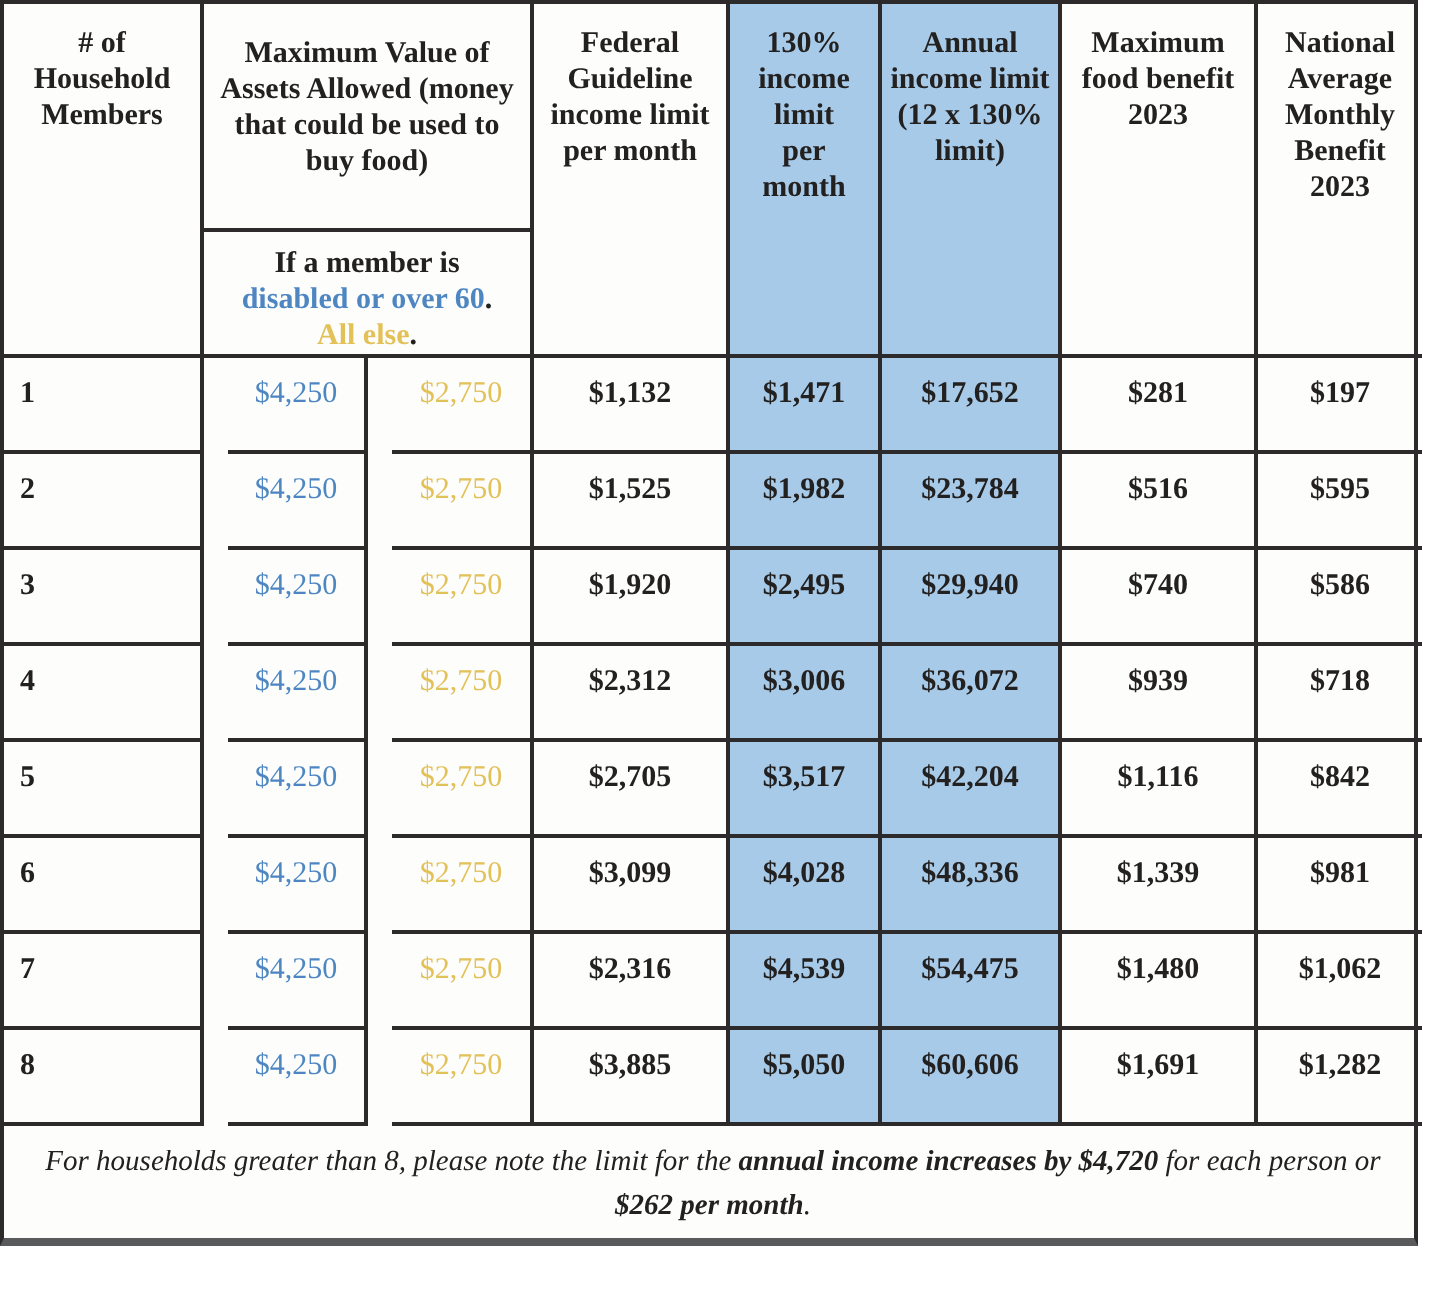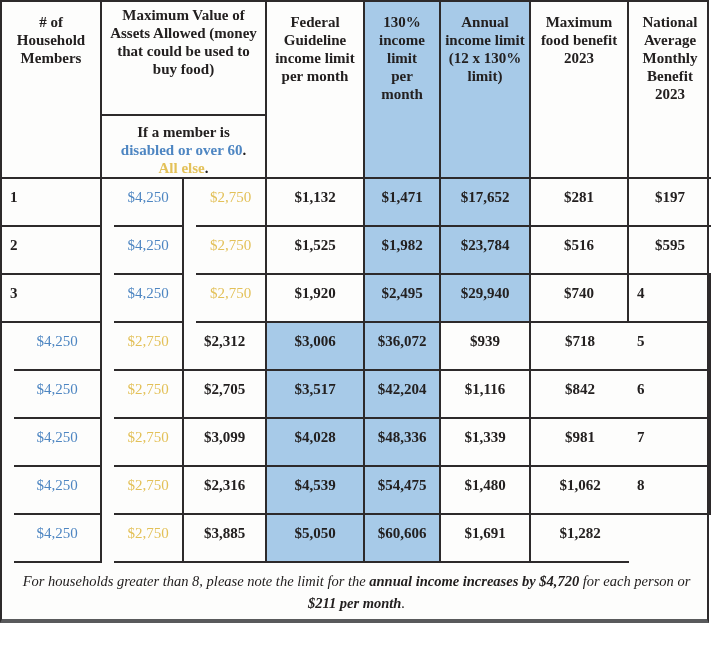--- a/index.html
+++ b/index.html
@@ -42,21 +42,21 @@
   .assets-hdr {
     grid-column: span 2;
     border-right:2px solid var(--border_dark, #2d2a2b);
     border-bottom:2px solid var(--border_dark, #2d2a2b);
     display:flex; flex-direction:column;
     font-weight:700; font-size:15px; line-height:1.2; text-align:center;
   }
   .assets-top {
     height:117px;
     border-bottom:2px solid var(--border_dark, #2d2a2b);
-    padding:4px 4px 0 4px;
+    padding:16px 4px 0 4px;
   }
   .assets-sub { flex:1; padding-top:7px; }
   .t-blue { color: var(--blue_text, #4e86c2); }
   .t-gold { color: var(--gold_text, #e3c159); }
   
   .c-num { text-align:left; padding:9px 0 0 8px; font-weight:700; }
   .c-money { font-weight:700; }
   .c-asset { font-weight:400;margin-left:12px; }
   .footnote {
     grid-column: 1 / -1;
@@ -109,20 +109,21 @@
     <div class="cell c-money">$516</div>
     <div class="cell c-money last">$595</div>
 
     <div class="cell c-num">3</div>
     <div class="cell c-asset t-blue">$4,250</div>
     <div class="cell c-asset t-gold">$2,750</div>
     <div class="cell c-money">$1,920</div>
     <div class="cell c-money bg-blue">$2,495</div>
     <div class="cell c-money bg-blue">$29,940</div>
     <div class="cell c-money">$740</div>
+    <div class="cell c-money last">$586</div>
 
     <div class="cell c-num">4</div>
     <div class="cell c-asset t-blue">$4,250</div>
     <div class="cell c-asset t-gold">$2,750</div>
     <div class="cell c-money">$2,312</div>
     <div class="cell c-money bg-blue">$3,006</div>
     <div class="cell c-money bg-blue">$36,072</div>
     <div class="cell c-money">$939</div>
     <div class="cell c-money last">$718</div>
 
@@ -155,16 +156,16 @@
 
     <div class="cell c-num">8</div>
     <div class="cell c-asset t-blue">$4,250</div>
     <div class="cell c-asset t-gold">$2,750</div>
     <div class="cell c-money">$3,885</div>
     <div class="cell c-money bg-blue">$5,050</div>
     <div class="cell c-money bg-blue">$60,606</div>
     <div class="cell c-money">$1,691</div>
     <div class="cell c-money last">$1,282</div>
 
-    <div class="footnote"><span>For households greater than 8, please note the limit for the </span><b>annual income increases by $4,720</b><span> for each person or </span><b>$211 per month</b><span>.</span></div>
+    <div class="footnote"><span>For households greater than 8, please note the limit for the </span><b>annual income increases by $4,720</b><span> for each person or </span><b>$262 per month</b><span>.</span></div>
 
   </div>
 </div>
 
 </body></html>

